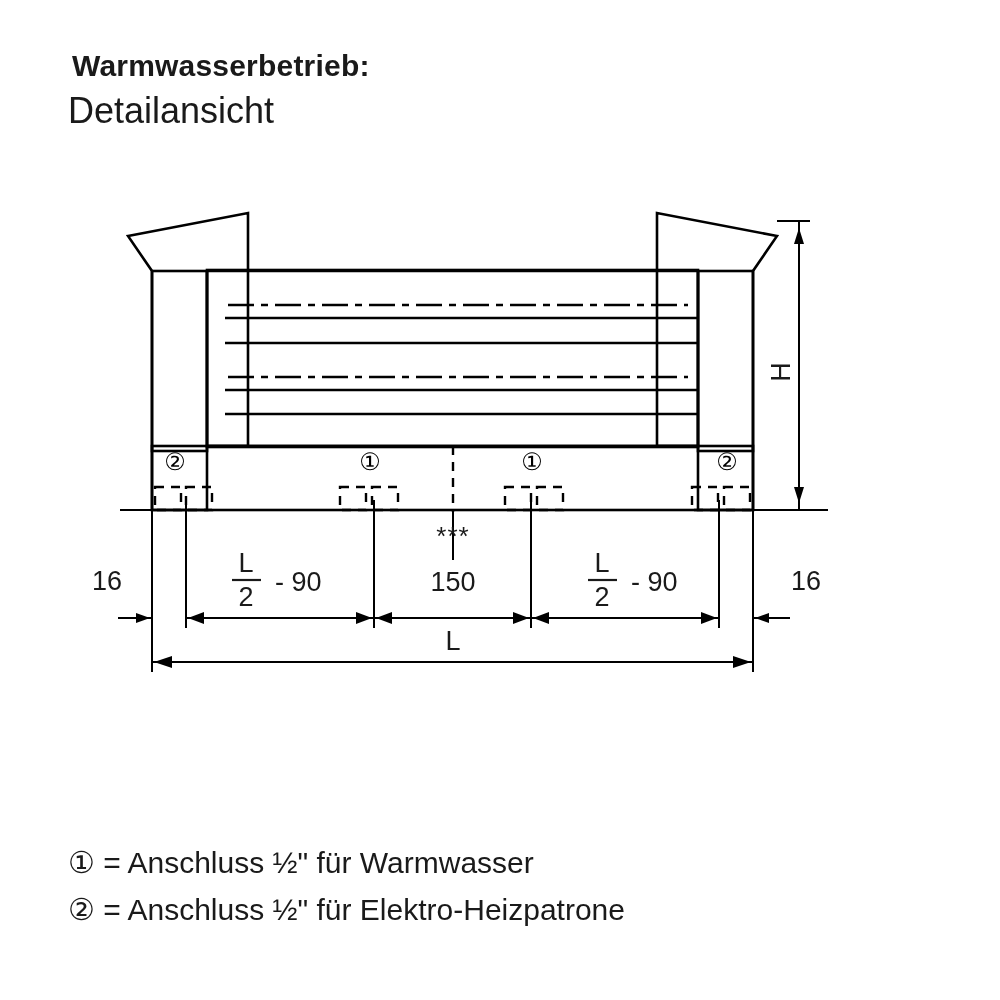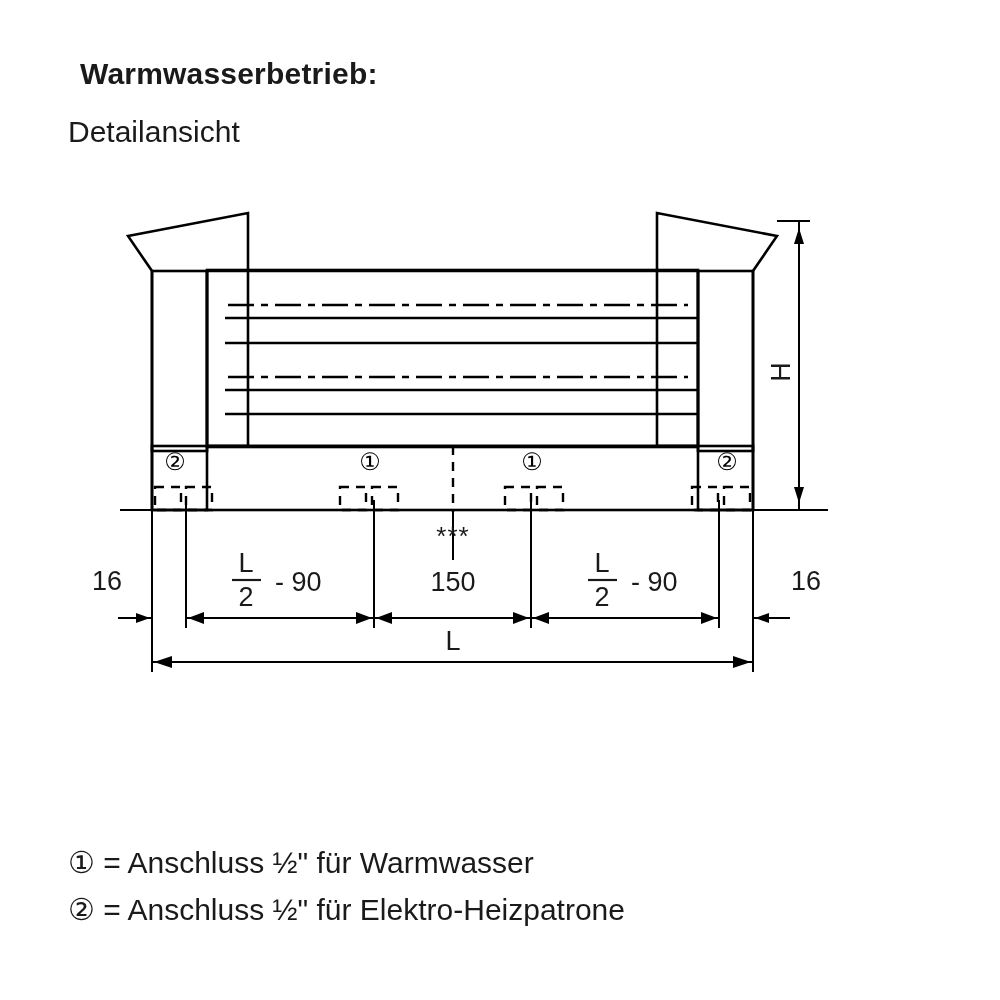--- a/index.html
+++ b/index.html
@@ -25,27 +25,27 @@
     position: absolute;
     left: 68px;
     top: 44px;
     width: 700px;
   }
   .title-main {
     font-size: 30px;
     font-weight: bold;
     letter-spacing: 0.2px;
     line-height: 1.22;
-    margin: 12px;
+    margin: 4px;
   }
   .title-sub {
-    font-size: 30px;
+    font-size: 36px;
     font-weight: normal;
     line-height: 1.22;
-    margin: 21px 0 0 0;
+    margin: 4px 0 0 0;
   }
   .legend-block {
     position: absolute;
     left: 68px;
     top: 840px;
     width: 900px;
   }
   .legend-row {
     font-size: 30px;
     line-height: 1.55;

